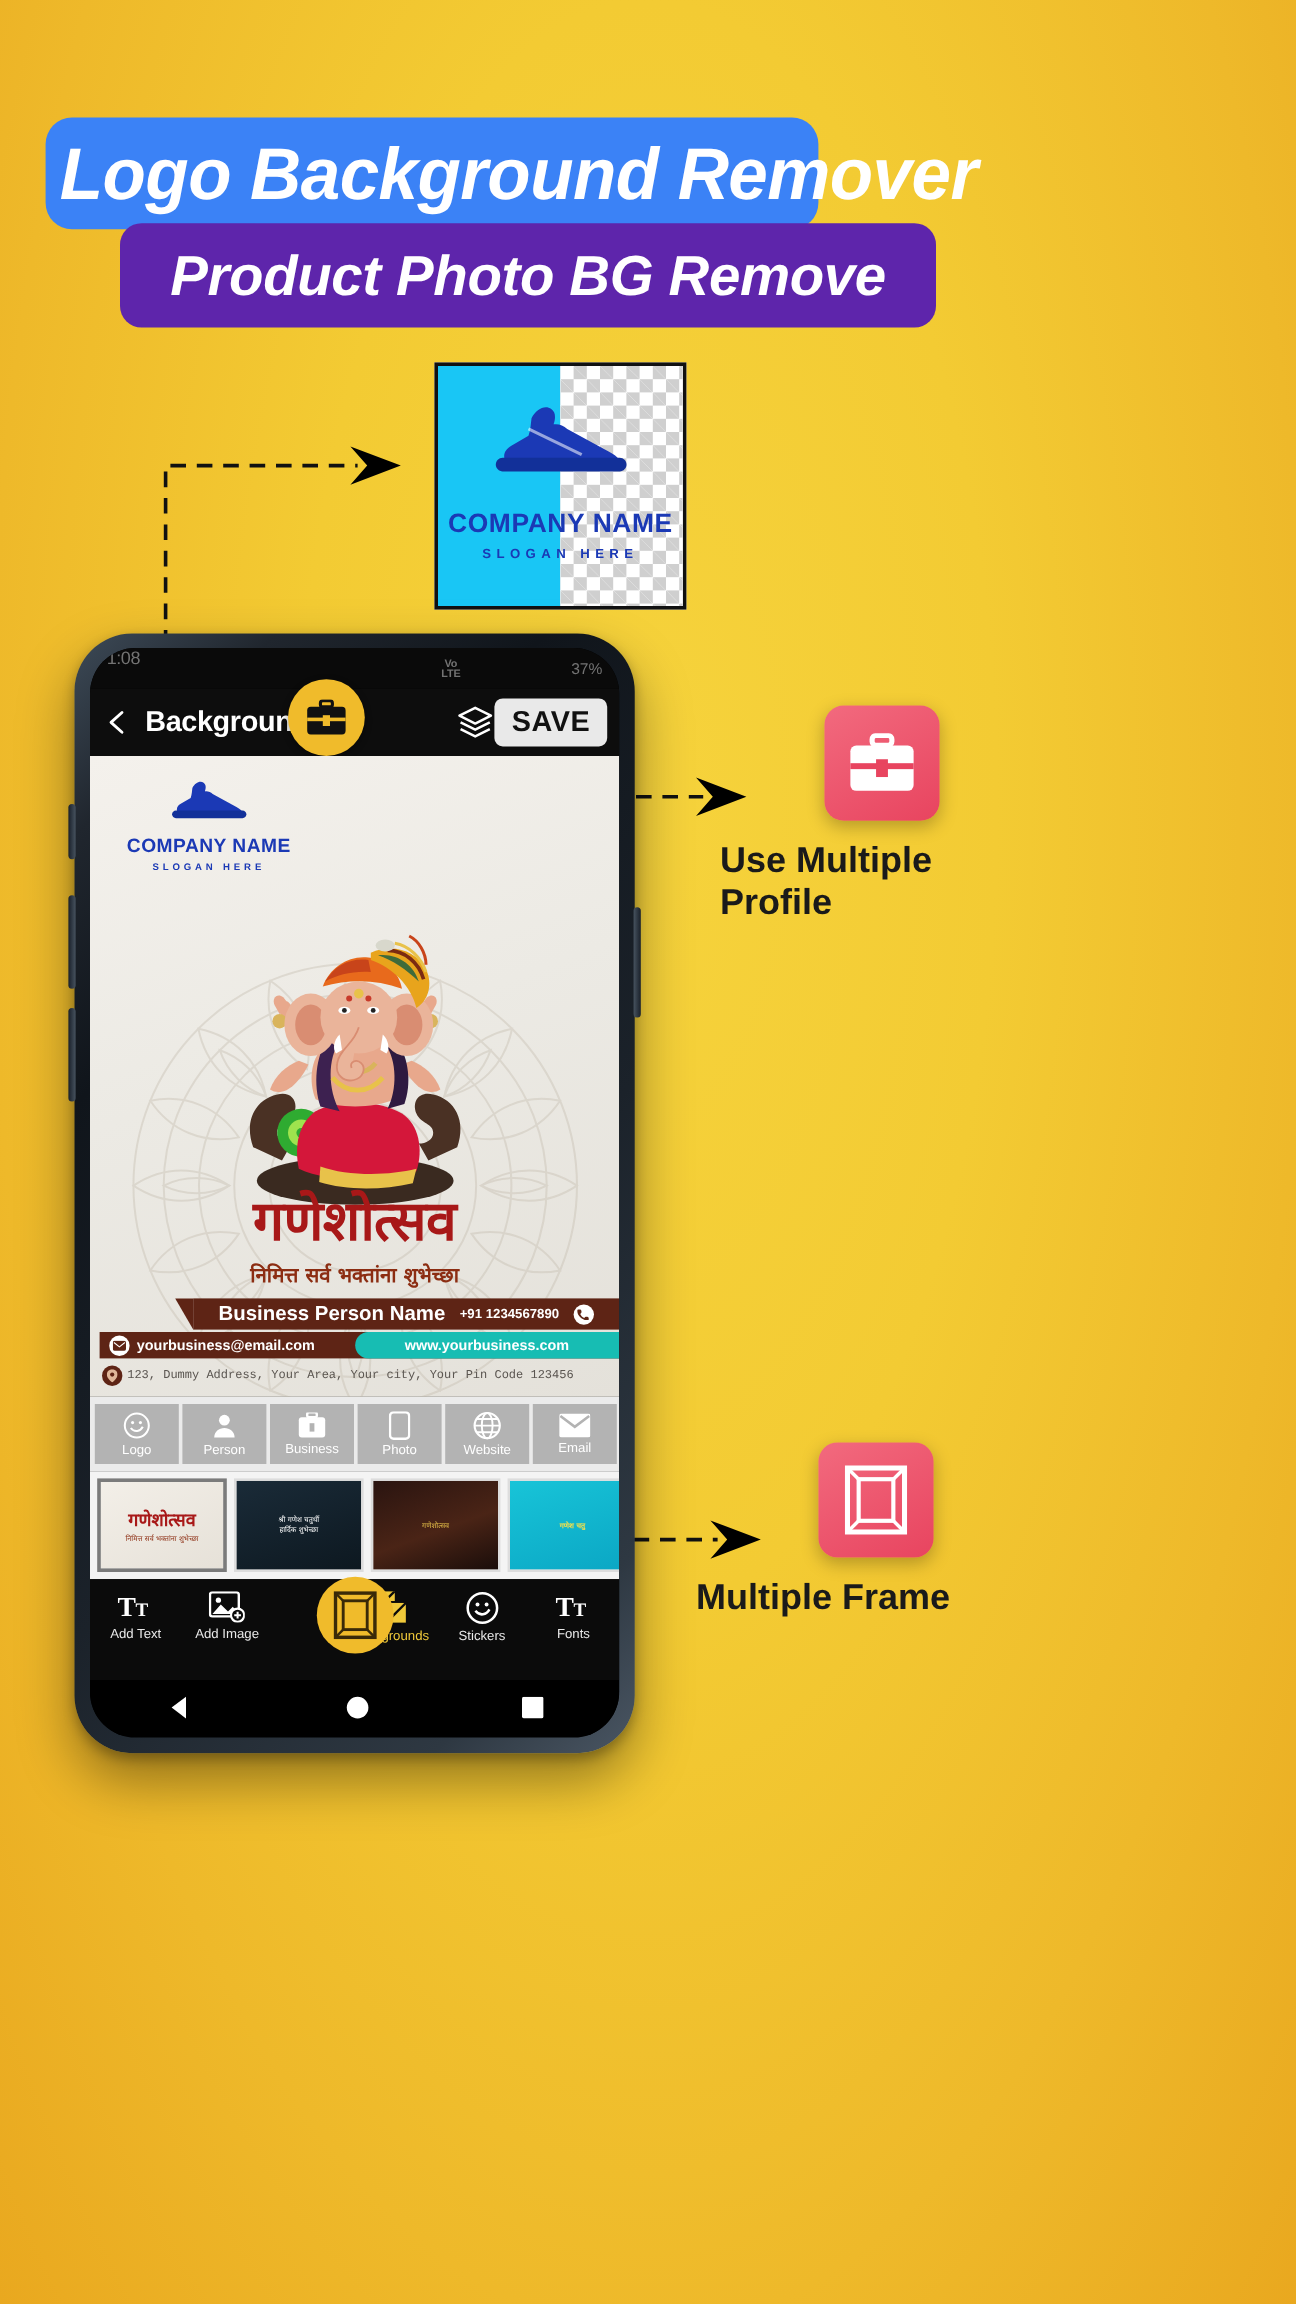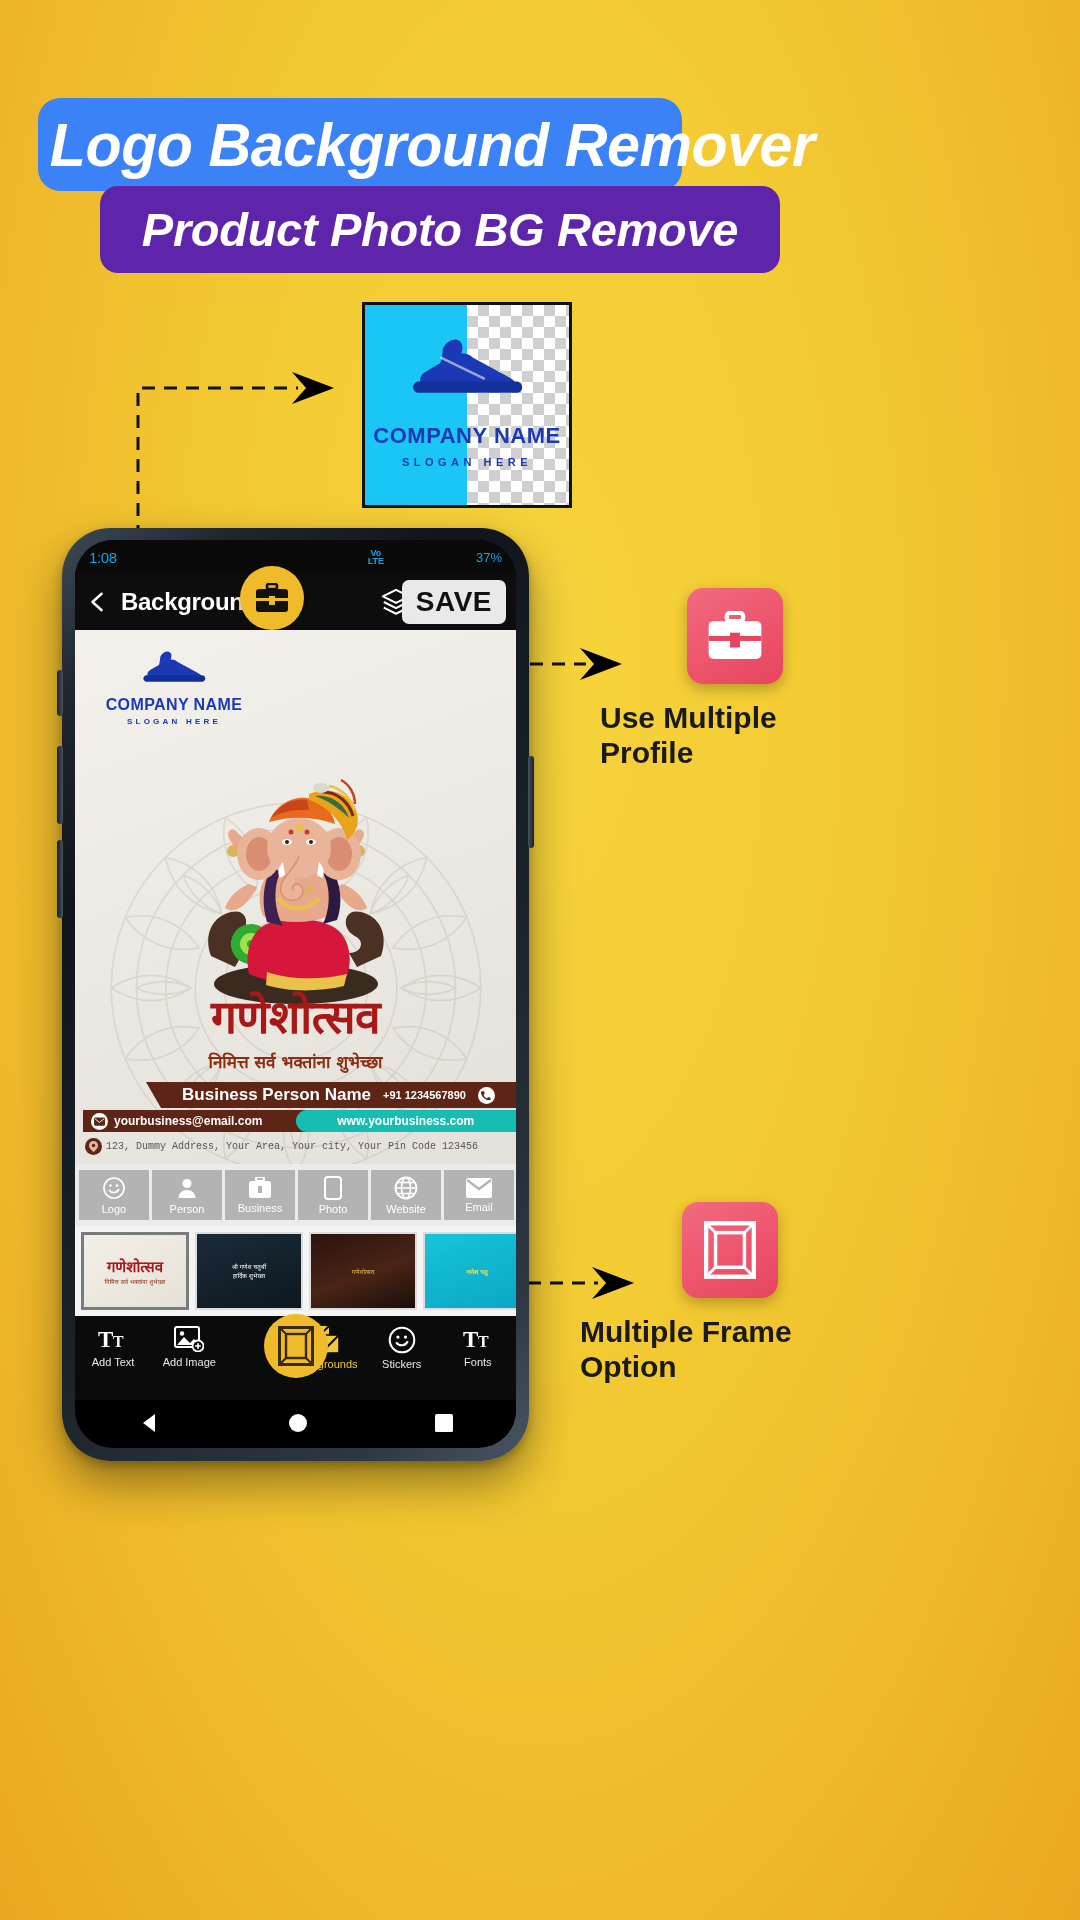--- a/index.html
+++ b/index.html
@@ -67,37 +67,37 @@
     background: #000; border-radius: 38px; overflow: hidden;
   }
   .btn-side { position: absolute; left: -5px; background: linear-gradient(90deg,#19202a,#47535f); border-radius: 3px; width: 6px; }
   .btn-side.b1 { top: 142px; height: 46px; }
   .btn-side.b2 { top: 218px; height: 78px; }
   .btn-side.b3 { top: 312px; height: 78px; }
   .btn-right { position: absolute; right: -5px; top: 228px; width: 6px; height: 92px;
     background: linear-gradient(270deg,#19202a,#47535f); border-radius: 3px; }
 
   
-  #statusbar { height: 34px; background: #0a0a0a; display: flex; align-items: center;
-    padding: 0 14px; color: #0ea5e9; font-size: 15px; gap: 7px; }
+  #statusbar { height: 34px; background: #0a0a0a; display: flex; 
+    padding: 0 14px; color: #737373; font-size: 15px; gap: 7px; }
   .sb-time { font-weight: 500; margin-right: 4px; letter-spacing: -.4px; }
   .sb-ic { width: 17px; height: 17px; display: inline-flex; align-items: center; justify-content: center; padding-left: 24px; }
   .sb-right { margin-left: auto; display: flex; align-items: center; gap: 5px; font-size: 11px; }
   .volte { line-height: 8px; font-size: 9px; font-weight: bold; text-align: center; }
 
   
   #appbar { height: 56px; background: #0d0d0d; display: flex; align-items: center; padding: 0 12px; position: relative; }
   .back-chev { width: 22px; height: 22px; margin-right: 12px; }
   .appbar-title { color: #fff; font-size: 24px; font-weight: bold; letter-spacing: -.3px; }
   .brief-btn { position: absolute; left: 50%; transform: translateX(-56px); top: -8px;
     width: 64px; height: 64px; border-radius: 50%; background: #f0bb2b;
     display: flex; align-items: center; justify-content: center; box-shadow: 0 2px 6px rgba(0,0,0,.4); }
   .layers-btn { position: absolute; right: 105px; width: 30px; height: 30px; }
   .save-btn { position: absolute; right: 10px; background: #e9e9e9; color: #111;
-    font-weight: bold; font-size: 28px; padding: 6px 14px; border-radius: 7px; letter-spacing: .5px; }
+    font-weight: bold; font-size: 24px; padding: 6px 14px; border-radius: 7px; letter-spacing: .5px; }
 
   
   #poster { position: relative; height: 534px; width: 441px;
     background: linear-gradient(160deg,#f4f1ec 0%,#eceae4 45%,#e4e1da 100%); overflow: hidden; }
   .mandala { position: absolute; left: 50%; top: 148px; transform: translateX(-50%); opacity: .30; }
   .p-logo { position: absolute; left: 14px; top: 14px; text-align: center; width: 170px; }
   .p-logo .cn { font-size: 16px; font-weight: bold; color: #1b39b5; letter-spacing: .4px; margin-top: 4px; }
   .p-logo .sl { font-size: 8px; font-weight: bold; color: #1b39b5; letter-spacing: 3.2px; margin-top: 3px; }
   #idol { position: absolute; left: 50%; transform: translateX(-50%); top: 126px; width: 250px; height: 250px; }
   .p-title { position: absolute; left: 0; right: 0; top: 364px; text-align: center;
@@ -614,15 +614,14 @@
 <div class="callout" style="left:580px; top:1202px; width:300px;">
   <div class="cal-icon">
     <svg width="52" height="58" viewBox="0 0 36 40">
       <rect x="1.5" y="1.5" width="33" height="37" fill="none" stroke="#fff" stroke-width="3"></rect>
       <rect x="8" y="8" width="20" height="24" fill="none" stroke="#fff" stroke-width="2.4"></rect>
       <path d="M1.5 1.5L8 8M34.5 1.5L28 8M1.5 38.5L8 32M34.5 38.5L28 32" stroke="#fff" stroke-width="2"></path>
     </svg>
   </div>
   <div class="cal-text">
     <div>Multiple Frame</div>
-    <div>Option</div>
   </div>
 </div>
 
 </body></html>

